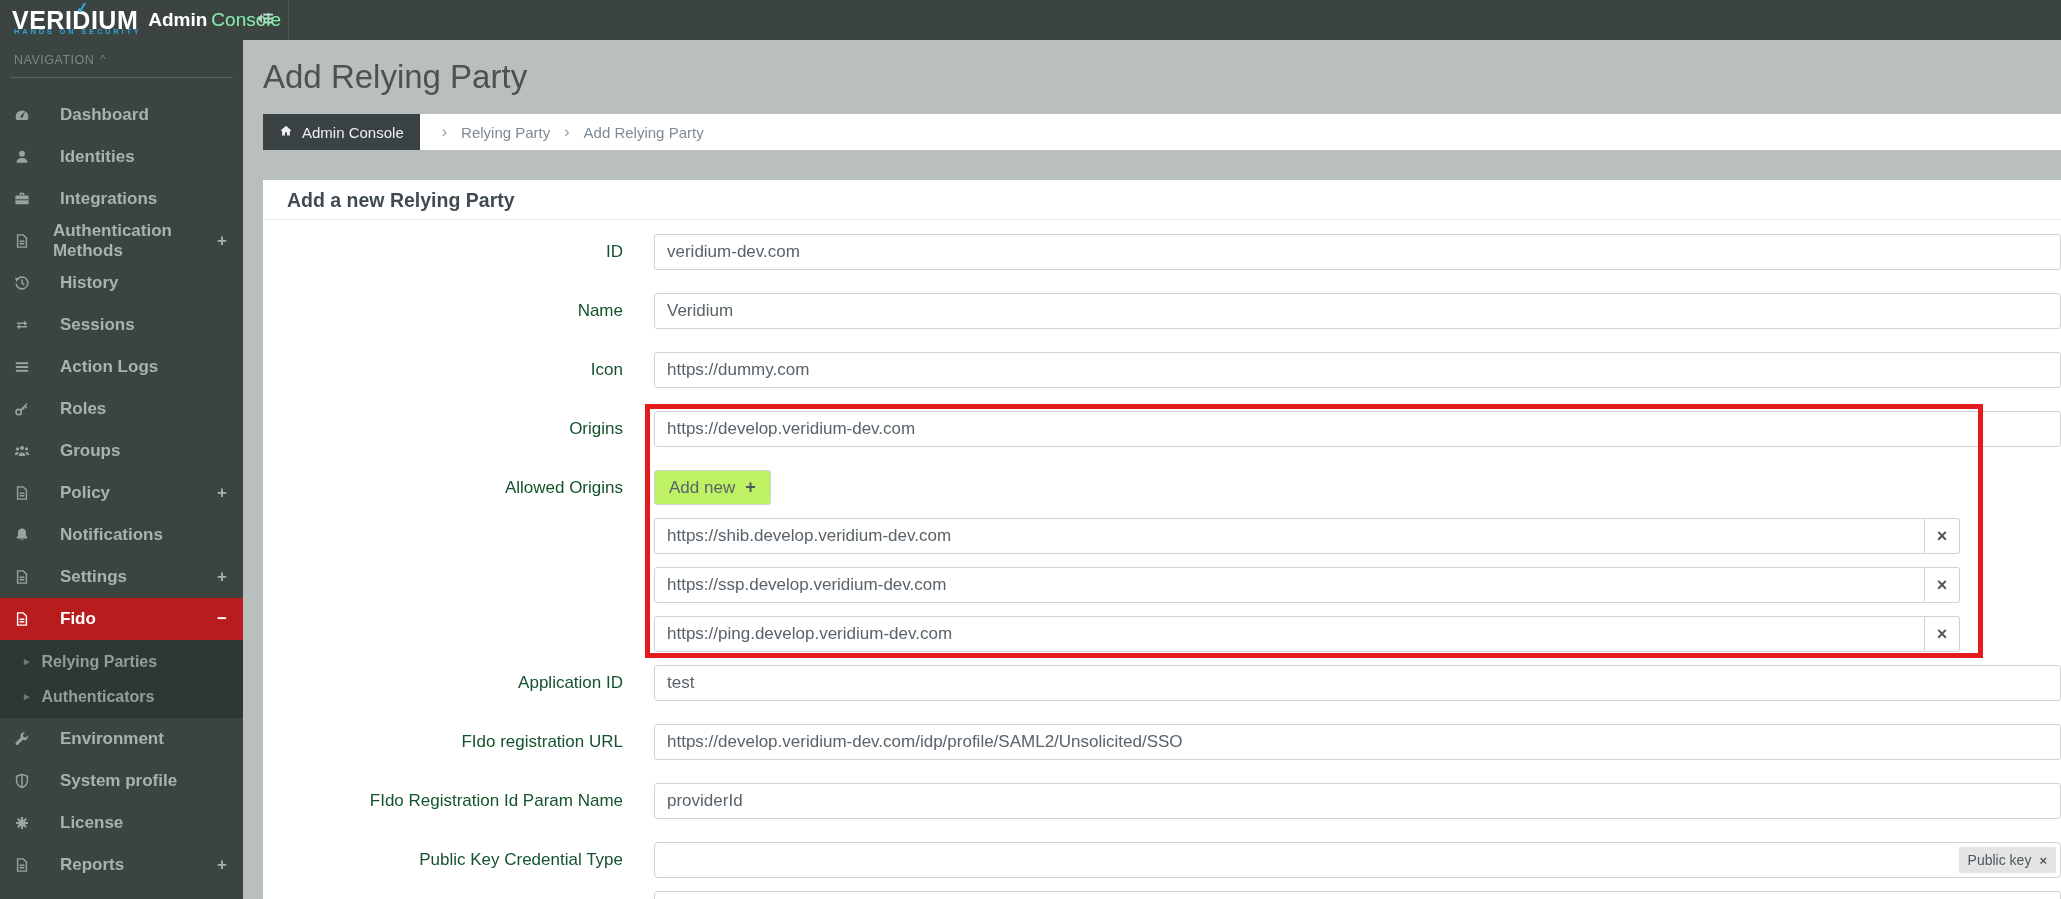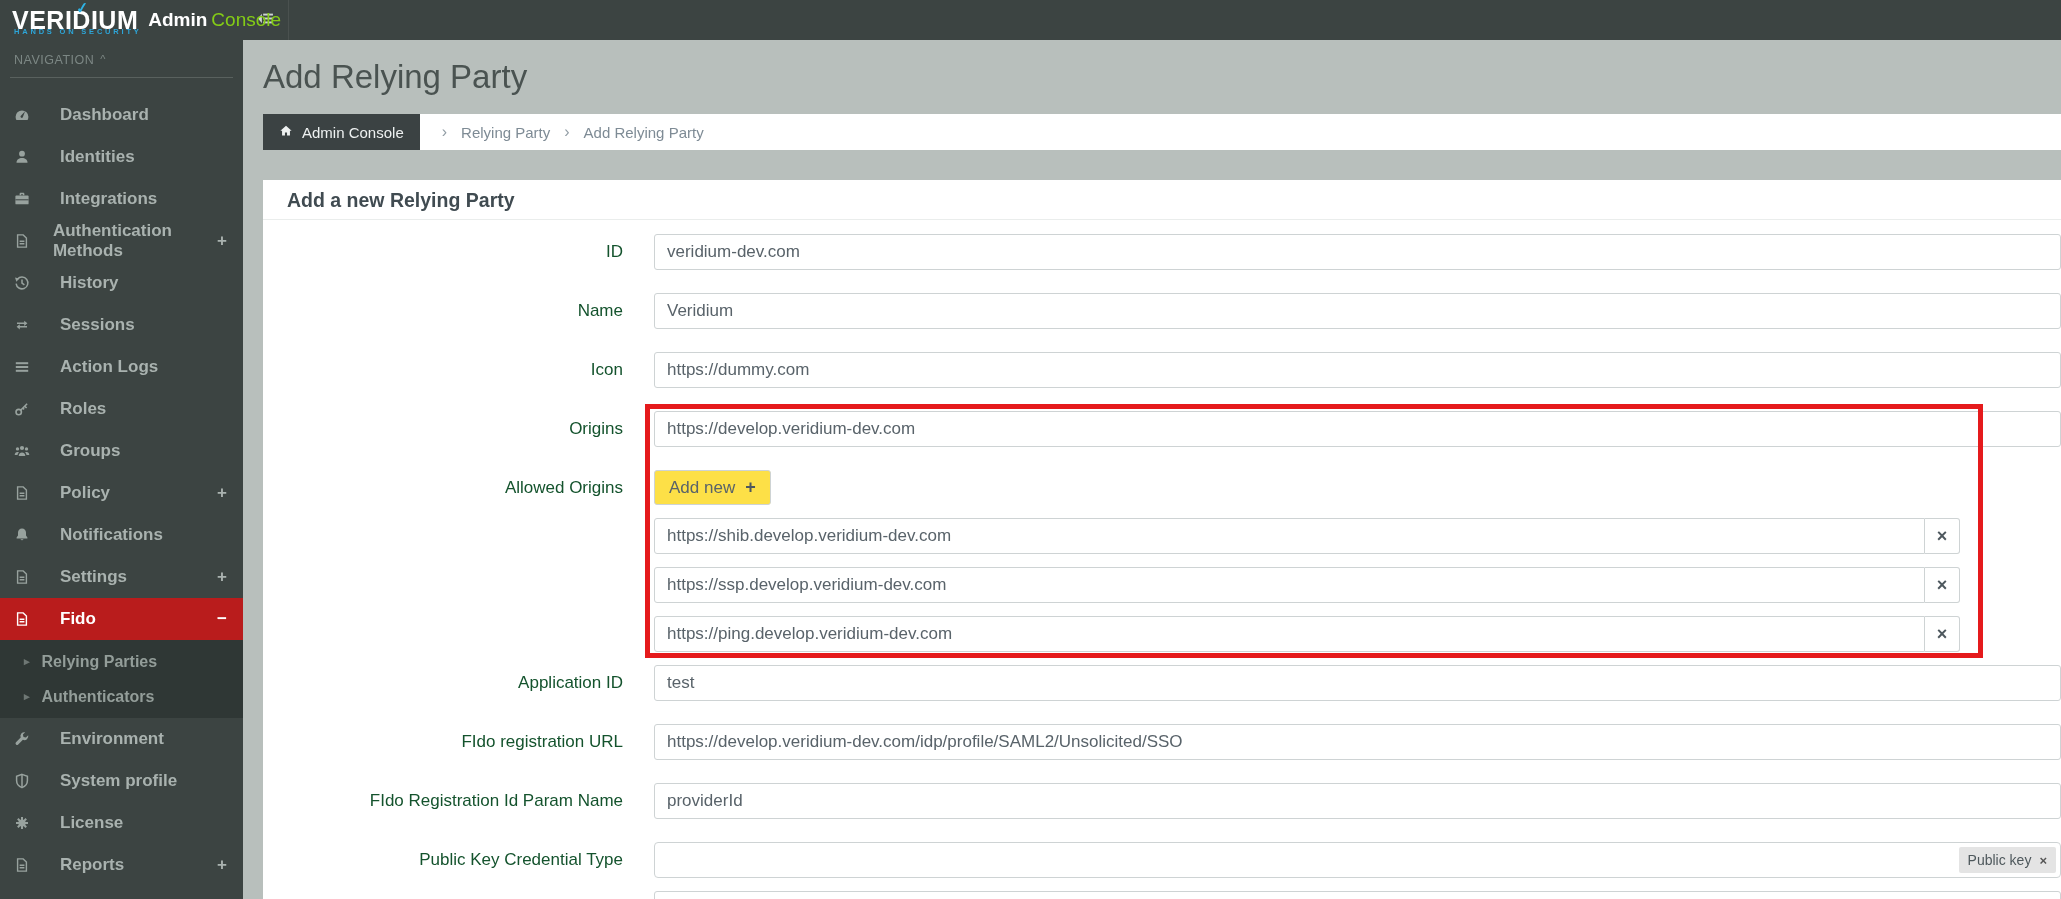--- a/index.html
+++ b/index.html
@@ -11,21 +11,21 @@
   }
 
   
   .navbar { position:absolute; top:0; left:0; right:0; height:40px; background:#3c4442; display:flex; align-items:stretch; z-index:20; }
   .brand { width:243px; position:relative; display:flex; align-items:center; padding-left:12px; }
   .brand-word { color:#fff; font-weight:bold; font-size:25px; letter-spacing:.5px; line-height:1; position:relative; }
   .brand-check { position:absolute; left:64px; top:-8px; color:#2eb2e4; font-size:15px; font-weight:bold; transform:rotate(-6deg); }
   .brand-tagline { position:absolute; left:14px; top:27px; font-size:7.5px; letter-spacing:2.8px; color:#2da5d8; font-weight:bold; }
   .app-name { margin-left:10px; font-size:19px; color:#fff; white-space:nowrap; }
   .app-name .b { font-weight:bold; }
-  .app-name .l { font-weight:normal; color:#84cc16; margin-left:4px; }
+  .app-name .l { font-weight:normal; color:#86efac; margin-left:4px; }
   .toggle-btn { width:46px; height:40px; background:transparent; border:none; border-right:1px solid #4a514f; display:flex; align-items:center; justify-content:center; cursor:pointer; color:#cdd4d2; padding:0; }
 
   
   .sidebar { position:absolute; top:40px; left:0; width:243px; bottom:0; background:#3c4442; z-index:10; }
   .nav-label { padding:13px 14px 0; color:#7c8784; font-size:12.5px; letter-spacing:.5px; display:flex; gap:6px; }
   .nav-label .caret { font-size:11px; cursor:pointer; }
   .nav-divider { border:none; border-top:1px solid #59615e; margin:10px 10px 16px; }
   .sitem { display:flex; align-items:center; height:42px; padding:0 16px 0 14px; color:#a9b2af; font-weight:bold; font-size:17px; text-decoration:none; cursor:pointer;gap:16px; }
   .sitem .icon { width:30px; color:#98a29e; display:flex; align-items:center; }
   .sitem .expand { margin-left:auto; font-size:17px; }
@@ -47,21 +47,21 @@
   .panel { position:absolute; left:20px; right:0; top:140px; bottom:0; background:#fff; overflow:hidden; }
   .panel-heading { padding:9px 24px 8px; font-size:19.5px; font-weight:bold; color:#404b51; border-bottom:1px solid #eaedec; line-height:22px; }
   .form { padding-top:14px; }
   .frow { display:flex; align-items:center; margin-bottom:23px; }
   .frow.tight { margin-bottom:13px; }
   .flabel, .fspacer { flex:0 0 360px; text-align:right; margin-right:31px; color:#14532d; font-size:17px; }
   .fctl { height:36px; width:1500px; border:1px solid #ced3d4; border-radius:3px; padding:0 12px; font-size:17px; color:#59636a; background:#fff; font-family:inherit; outline:none; }
   .og-group { display:flex; align-items:stretch; }
   .og-input { width:1271px; border-radius:3px 0 0 3px; }
   .og-x { width:35px; height:36px; border:1px solid #ced3d4; border-left:none; border-radius:0 3px 3px 0; background:#fff; color:#4e585e; font-size:18px; font-weight:bold; display:flex; align-items:center; justify-content:center; cursor:pointer; padding:0; font-family:inherit; }
-  .add-btn { height:35px; border:1px solid #ced3d4; background:#fde047; border-radius:3px; font-size:17px; color:#59636a; padding:0 14px; display:inline-flex; align-items:center; gap:10px; cursor:pointer; font-family:inherit; }
+  .add-btn { height:35px; border:1px solid #ced3d4; background:#bef264; border-radius:3px; font-size:17px; color:#59636a; padding:0 14px; display:inline-flex; align-items:center; gap:10px; cursor:pointer; font-family:inherit; }
   .add-btn .plus { font-weight:bold; font-size:18px; color:#4e585e; }
   .chipbox { height:36px; width:1500px; border:1px solid #ced3d4; border-radius:4px; display:flex; align-items:center; padding:0 4px;justify-content:flex-end; }
   .chip { background:#e4e4e4; border-radius:2px; display:inline-flex; align-items:center; gap:8px; padding:5px 9px; font-size:14px; color:#4e585c; margin-left:2px; }
   .chip-x { font-weight:bold; font-size:13px; color:#555; cursor:pointer; }
 
   .annotation { position:absolute; left:645px; top:404px; width:1338px; height:254px; border:5px solid #e51a1c; z-index:5; pointer-events:none; }
 </style>
 </head>
 <body>
 

